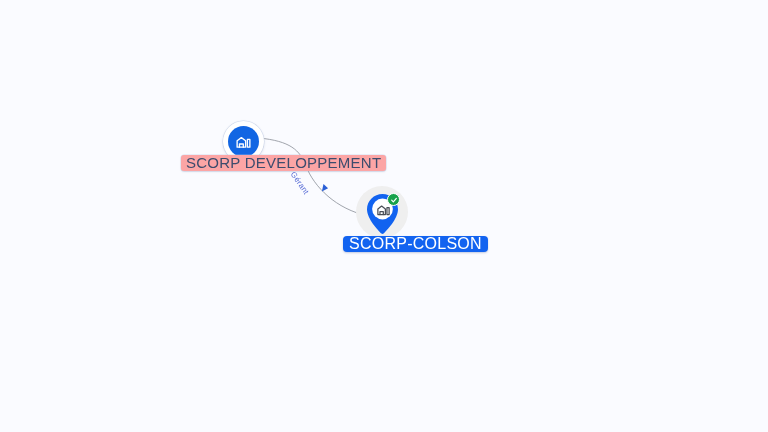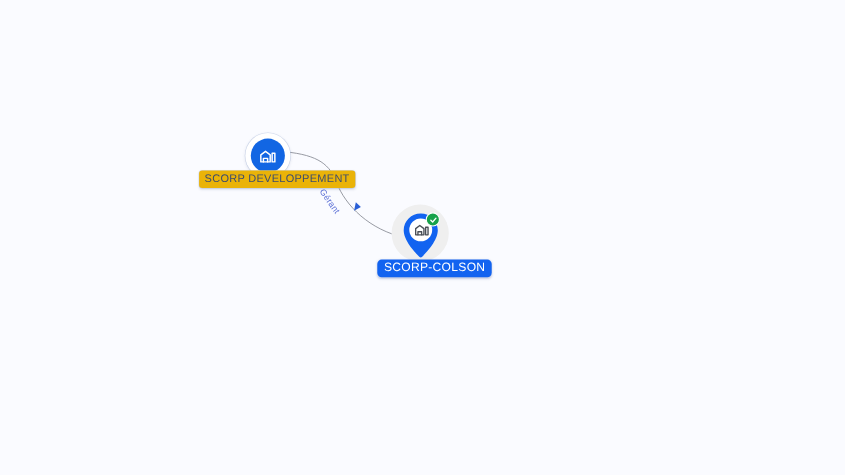--- a/index.html
+++ b/index.html
@@ -63,24 +63,24 @@
     justify-content: center;
   }
   .node-company .disc svg { display: block; }
 
   
   .label-plain {
     position: absolute;
     left: 181px;
     top: 155px;
     padding: 2px 5px 3px 5px;
-    background: #eab308;
+    background: #fca5a5;
     border-radius: 3px;
     box-shadow: 0 1px 2px rgba(40,60,110,0.13), 0 0 0 0.5px rgba(196,208,232,0.6);
-    font-size: 10px;
+    font-size: 15px;
     letter-spacing: 0.25px;
     color: #3d4c6d;
     white-space: nowrap;
     line-height: 11px;
   }
 
   
   .node-pin-wrap {
     position: absolute;
     left: 355px;
@@ -131,21 +131,21 @@
 
   
   .label-highlight {
     position: absolute;
     left: 343px;
     top: 236px;
     padding: 2px 6px 3px 6px;
     background: #1263f0;
     border-radius: 4px;
     box-shadow: 0 1px 2px rgba(30,60,130,0.25);
-    font-size: 11px;
+    font-size: 16px;
     letter-spacing: 0.25px;
     color: #ffffff;
     white-space: nowrap;
     line-height: 11px;
   }
 
   
   .edge-label {
     position: absolute;
     left: 296px;

